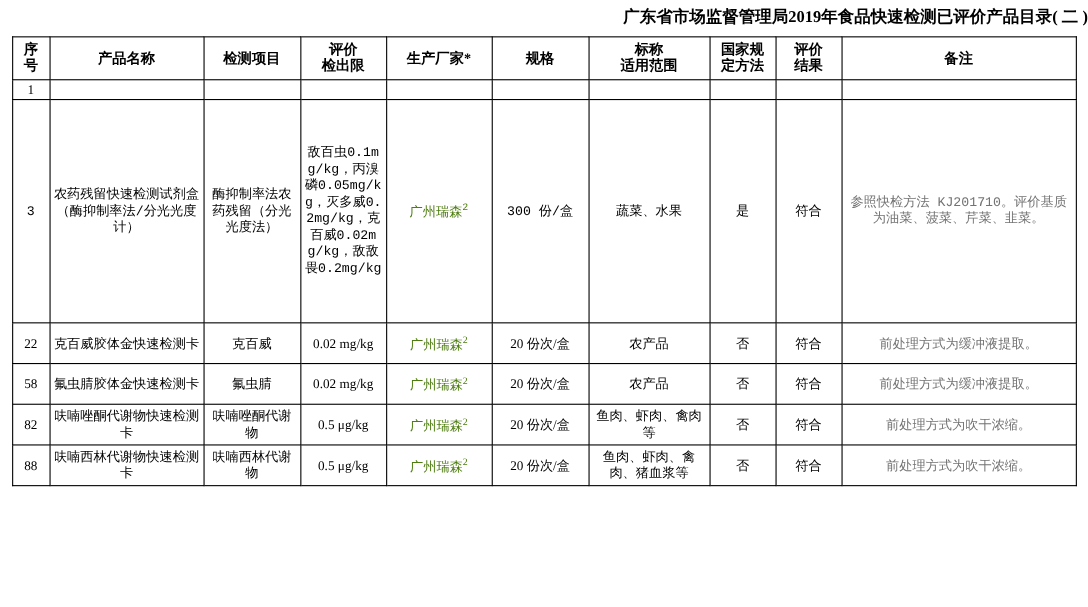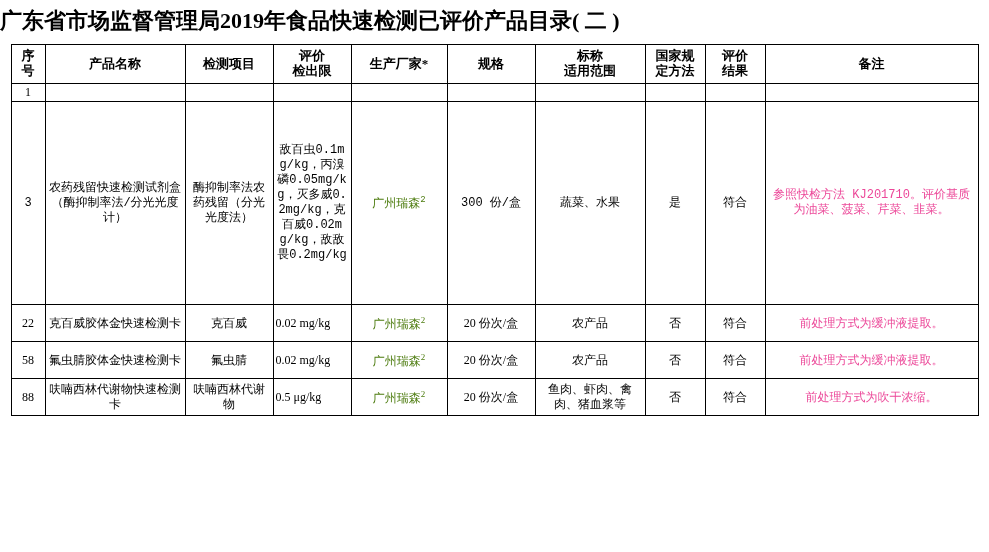--- a/index.html
+++ b/index.html
@@ -15,24 +15,24 @@
     overflow: hidden;
   }
   .page {
     width: 989px;
     height: 552px;
     position: relative;
     box-sizing: border-box;
     padding: 0;
   }
   .doc-title {
-    text-align: left;
+    text-align: right;
     font-family: "Liberation Serif", "DejaVu Serif", serif;
     font-weight: bold;
-    font-size: 22px;
+    font-size: 15px;
     letter-spacing: 0px;
     padding: 6px 0 8px 0;
     white-space: nowrap;
   }
   table.catalog {
     border-collapse: collapse;
     width: 967px;
     margin: 0 auto;
     table-layout: fixed;
   }
@@ -72,37 +72,37 @@
     font-size: 12px;
     line-height: 1.5;
   }
   td.item { font-size: 12px; line-height: 1.5; }
   td.limit {
     font-size: 12px;
     line-height: 1.5;
     text-align: left;
     padding-left: 4px;
   }
-  td.limit.center { text-align: left; padding-left: 2px; }
+  td.limit.center { text-align: center; padding-left: 2px; }
   td.maker {
     font-size: 12px;
     color: #4d7c0f;
   }
   td.maker sup { font-size: 9px; }
   td.spec { font-size: 12px; }
   td.scope { font-size: 12px; line-height: 1.5; margin-left: 44px; }
   td.method { font-size: 12px; }
   td.result { font-size: 12px; }
   td.remark {
     font-size: 11.5px;
     text-align: left;
     padding-left: 6px;
     padding-right: 4px;
     line-height: 1.55;
-    color: #ec4899;
+    color: #737373;
   }
   tr.row-blank td { height: 12px; }
   tr.row-tall td { height: 200px; font-family: Liberation Mono, monospace; }
   tr.row-std td { height: 34px; }
 </style>
 </head>
 <body>
 
 <div class="page">
 
@@ -210,20 +210,32 @@
         <td class="limit center">0.02 mg/kg</td>
         <td class="maker"><span>广州瑞森</span><sup>2</sup></td>
         <td class="spec">20 份次/盒</td>
         <td class="scope">农产品</td>
         <td class="method">否</td>
         <td class="result">符合</td>
         <td class="remark">前处理方式为缓冲液提取。</td>
       </tr>
 
 
+      <tr class="row-std">
+        <td class="seq">82</td>
+        <td class="name">呋喃唑酮代谢物快速检测卡</td>
+        <td class="item">呋喃唑酮代谢物</td>
+        <td class="limit center">0.5 μg/kg</td>
+        <td class="maker"><span>广州瑞森</span><sup>2</sup></td>
+        <td class="spec">20 份次/盒</td>
+        <td class="scope">鱼肉、虾肉、禽肉等</td>
+        <td class="method">否</td>
+        <td class="result">符合</td>
+        <td class="remark">前处理方式为吹干浓缩。</td>
+      </tr>
 
       <tr class="row-std">
         <td class="seq">88</td>
         <td class="name">呋喃西林代谢物快速检测卡</td>
         <td class="item">呋喃西林代谢物</td>
         <td class="limit center">0.5 μg/kg</td>
         <td class="maker"><span>广州瑞森</span><sup>2</sup></td>
         <td class="spec">20 份次/盒</td>
         <td class="scope">鱼肉、虾肉、禽肉、猪血浆等</td>
         <td class="method">否</td>

